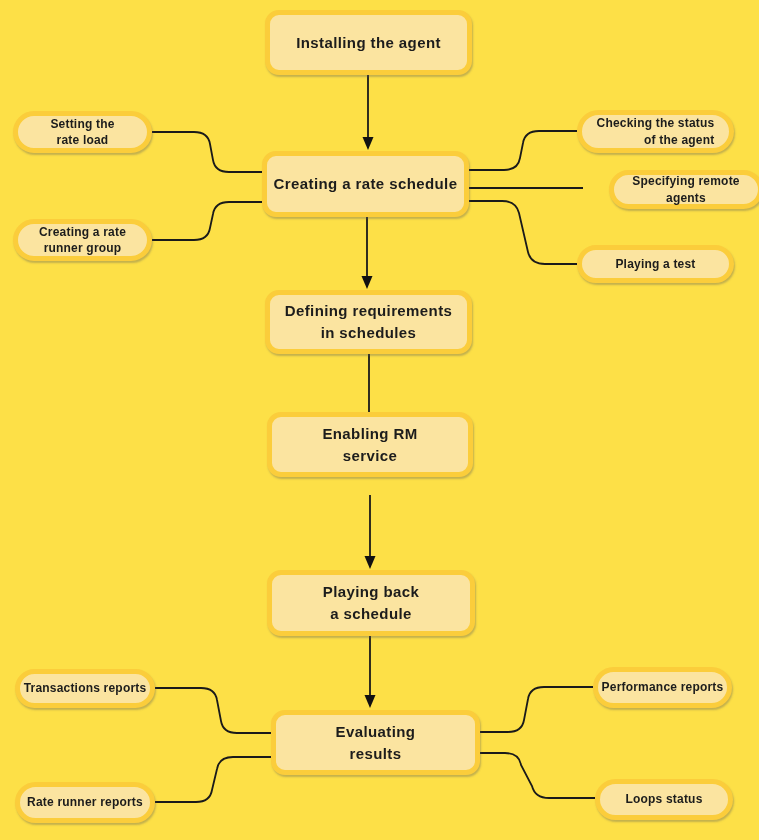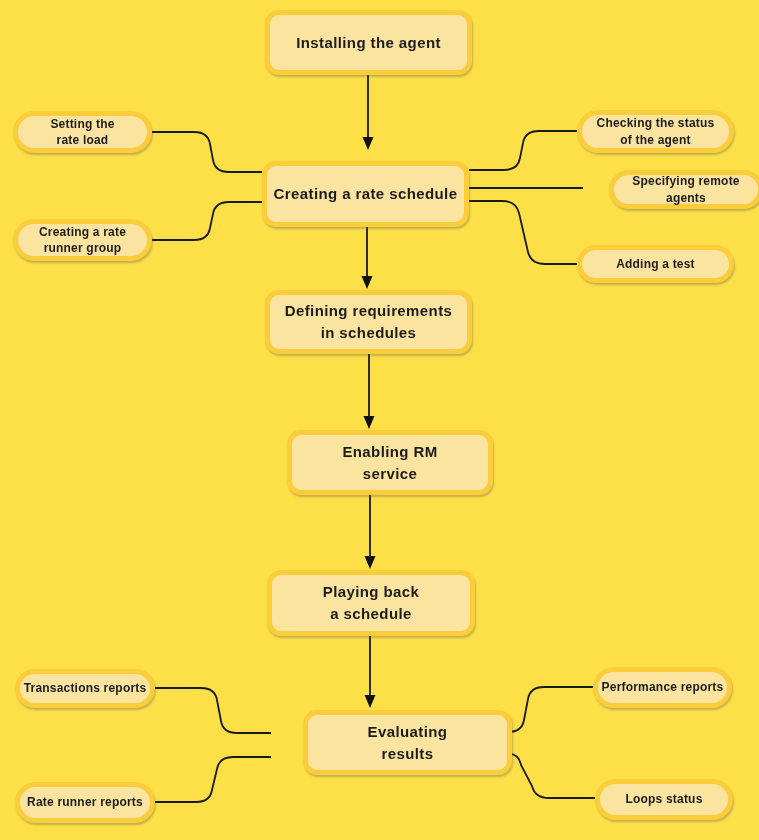--- a/index.html
+++ b/index.html
@@ -83,59 +83,59 @@
     <path d="M469 201 H502 Q516 201 519 213 L528 252 Q531 264 545 264 H577" stroke="#1a1a1a" stroke-width="1.8" fill="none"></path>
     <path d="M155 688 H201 Q215 688 217 700 L221 721 Q223 733 237 733 H271" stroke="#1a1a1a" stroke-width="1.8" fill="none"></path>
     <path d="M155 802 H196 Q210 802 212 790 L217 769 Q219 757 233 757 H271" stroke="#1a1a1a" stroke-width="1.8" fill="none"></path>
     <path d="M480 732 H508 Q522 732 524 720 L528 699 Q530 687 544 687 H593" stroke="#1a1a1a" stroke-width="1.8" fill="none"></path>
     <path d="M480 753 H505 Q519 753 521 765 L532 786 Q535 798 549 798 H595" stroke="#1a1a1a" stroke-width="1.8" fill="none"></path>
   </svg>
 
   <div class="node main" style="left:265px; top:10px;  width:207px; height:65px;">
     <span>Installing the agent</span>
   </div>
-  <div class="node main" style="left:262px; top:161px; width:207px; height:66px;">
+  <div class="node main" style="left:262px; top:151px; width:207px; height:66px;">
     <span>Creating a rate schedule</span>
   </div>
   <div class="node main" style="left:265px; top:290px; width:207px; height:64px;">
     <span>Defining requirements
 in schedules</span>
   </div>
-  <div class="node main" style="left:267px; top:430px; width:206px; height:65px;margin-left:20px;">
+  <div class="node main" style="left:267px; top:412px; width:206px; height:65px;">
     <span>Enabling RM
 service</span>
   </div>
   <div class="node main" style="left:267px; top:570px; width:208px; height:66px;text-align:center;">
     <span>Playing back
 a schedule</span>
   </div>
-  <div class="node main" style="left:271px; top:710px; width:209px; height:65px;margin-left:32px;">
+  <div class="node main" style="left:271px; top:710px; width:209px; height:65px;">
     <span>Evaluating
 results</span>
   </div>
 
   <div class="node pill" style="left:13px; top:111px; width:139px; height:42px;">
     <span>Setting the
 rate load</span>
   </div>
   <div class="node pill" style="left:13px; top:219px; width:139px; height:42px;">
     <span>Creating a rate
 runner group</span>
   </div>
 
-  <div class="node pill" style="left:577px; top:110px; width:157px; height:43px;">
+  <div class="node pill" style="left:577px; top:110px; width:157px; height:43px;text-align:right;">
     <span>Checking the status
 of the agent</span>
   </div>
   <div class="node pill" style="left:609px; top:170px; width:154px; height:39px;">
     <span>Specifying remote
 agents</span>
   </div>
   <div class="node pill" style="left:577px; top:245px; width:157px; height:38px;">
-    <span>Adding a test</span>
+    <span>Playing a test</span>
   </div>
 
   <div class="node pill" style="left:15px; top:669px; width:140px; height:39px;">
     <span>Transactions reports</span>
   </div>
   <div class="node pill" style="left:593px; top:667px; width:139px; height:41px;">
     <span>Performance reports</span>
   </div>
 
   <div class="node pill" style="left:15px; top:782px; width:140px; height:41px;">

